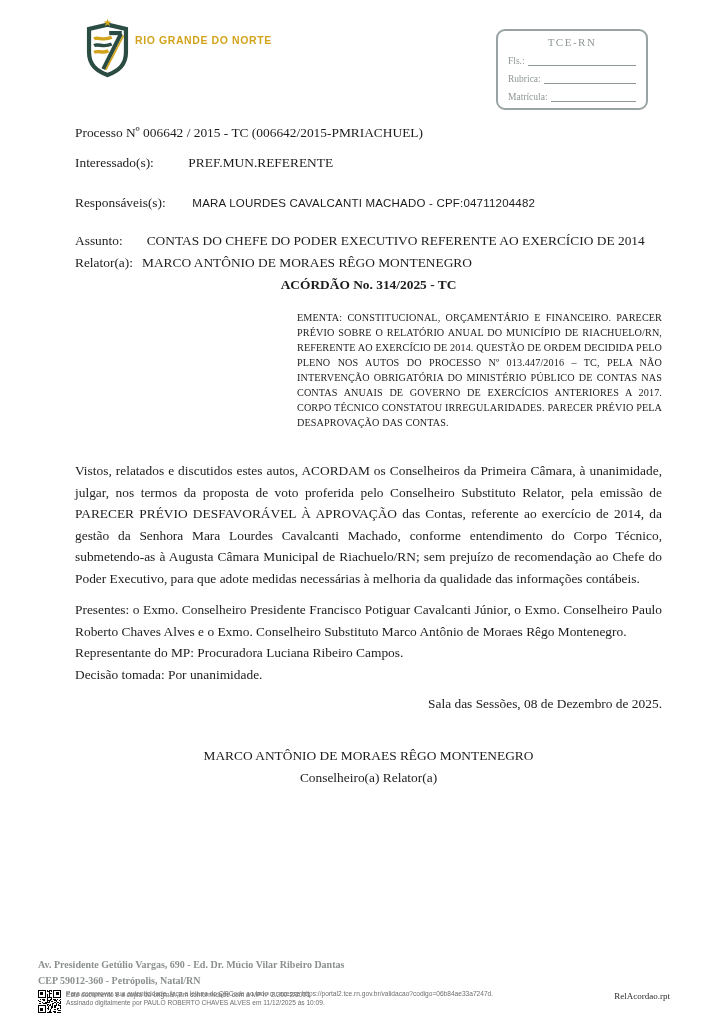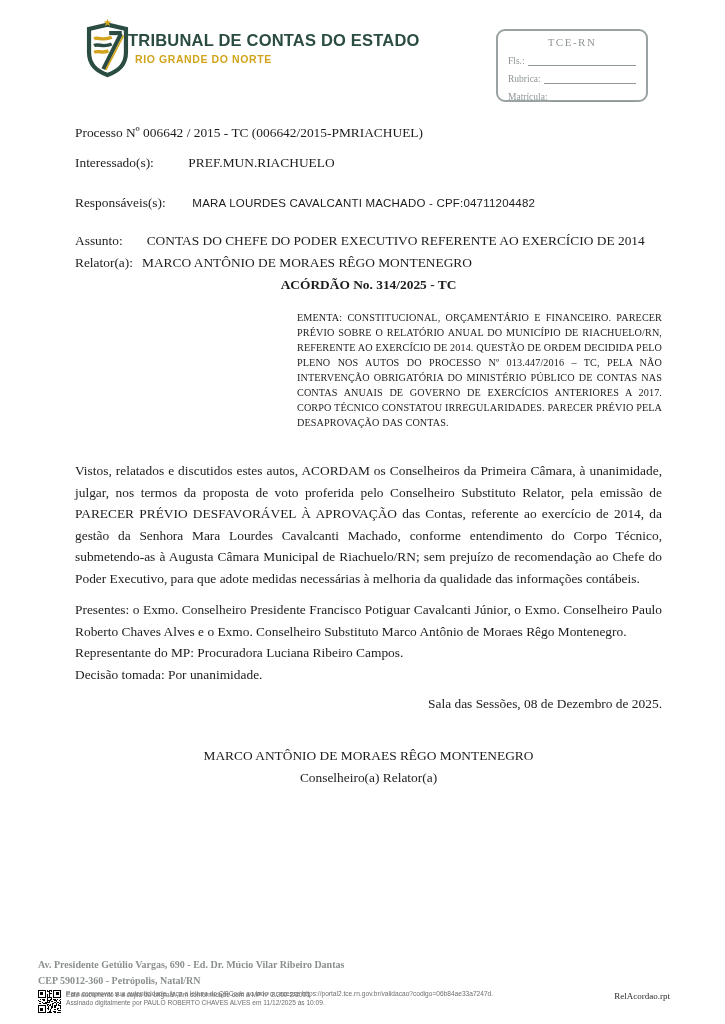--- a/index.html
+++ b/index.html
@@ -11,21 +11,21 @@
 
   
   .header-logo { position:absolute; left:84px; top:17px; width:47px; height:64px; }
   .header-text { position:absolute; left:128px; top:31px; font-family:"Liberation Sans", sans-serif; white-space:nowrap; }
   .org-name   { font-size:16.5px; font-weight:bold; color:#2B4C42; letter-spacing:0.2px; }
   .org-region { font-size:10.5px; font-weight:bold; color:#D2A41C; letter-spacing:0.6px; margin:3px 0 0 7px; }
 
   
   .stamp {
     position:absolute; left:496px; top:29px; width:128px; height:64px;
-    border:2px solid #9aa3a3; border-radius:9px; padding:5px 10px 0 10px;
+    border:2px solid #9aa3a3; border-radius:9px; padding:5px 10px 8px 10px;
     color:#8f9696;
   }
   .stamp-title { text-align:center; font-size:11px; letter-spacing:1.5px; }
   .stamp-field { display:flex; align-items:flex-end; font-size:9.5px; margin-top:8px; }
   .stamp-field .write-line { flex:1; border-bottom:1.5px solid #8f9696; margin-left:3px; height:9px; }
 
   
   .content { position:absolute; left:75px; top:122px; width:587px; font-size:13.4px; line-height:22px; }
   .session-title { text-align:center; font-weight:bold; }
   .row-interessado  { margin-top:8px; }
@@ -70,21 +70,20 @@
       <polygon points="28,0 29.3,3.1 32.6,3.2 30,5.3 30.9,8.5 28,6.7 25.1,8.5 26,5.3 23.4,3.2 26.7,3.1" fill="#D2A41C"></polygon>
       <path d="M12 24 C17 21 23 27 33 22" fill="none" stroke="#D2A41C" stroke-width="4"></path>
       <path d="M12 32 C17 29 23 35 33 30" fill="none" stroke="#2B4C42" stroke-width="4"></path>
       <path d="M12 40 C17 37 22 42 29 38" fill="none" stroke="#D2A41C" stroke-width="4"></path>
       <path d="M30 17 L45 17" stroke="#2B4C42" stroke-width="5"></path>
       <path d="M44 18 L23 60" stroke="#2B4C42" stroke-width="5"></path>
       <path d="M47 20 L26 61" stroke="#D2A41C" stroke-width="2"></path>
     </svg>
   </div>
   <div class="header-text">
-    <div class="org-name">TRIBUNAL DE CONTAS DO ESTADO</div>
     <div class="org-region">RIO GRANDE DO NORTE</div>
   </div>
 
   <div class="stamp">
     <div class="stamp-title">TCE-RN</div>
     <div class="stamp-field">
       <span>Fls.:</span>
       <span class="write-line"></span>
     </div>
     <div class="stamp-field">
@@ -95,21 +94,21 @@
       <span>Matrícula:</span>
       <span class="write-line"></span>
     </div>
   </div>
 
   <div class="content">
     <div class="processo">Processo Nº 006642 / 2015 - TC (006642/2015-PMRIACHUEL)</div>
 
     <div class="row-interessado">
       <span class="inline-label">Interessado(s):</span>
-      <span>PREF.MUN.RIACHUELO</span>
+      <span>PREF.MUN.REFERENTE</span>
     </div>
 
     <div class="row-responsaveis">
       <span class="inline-label">Responsáveis(s):</span>
       <span class="value-sans">MARA LOURDES CAVALCANTI MACHADO - CPF:04711204482</span>
     </div>
 
     <div class="row-assunto">
       <span>Assunto:</span><span class="assunto-gap"></span><span>CONTAS DO CHEFE DO PODER EXECUTIVO REFERENTE AO EXERCÍCIO DE 2014</span>
     </div>

